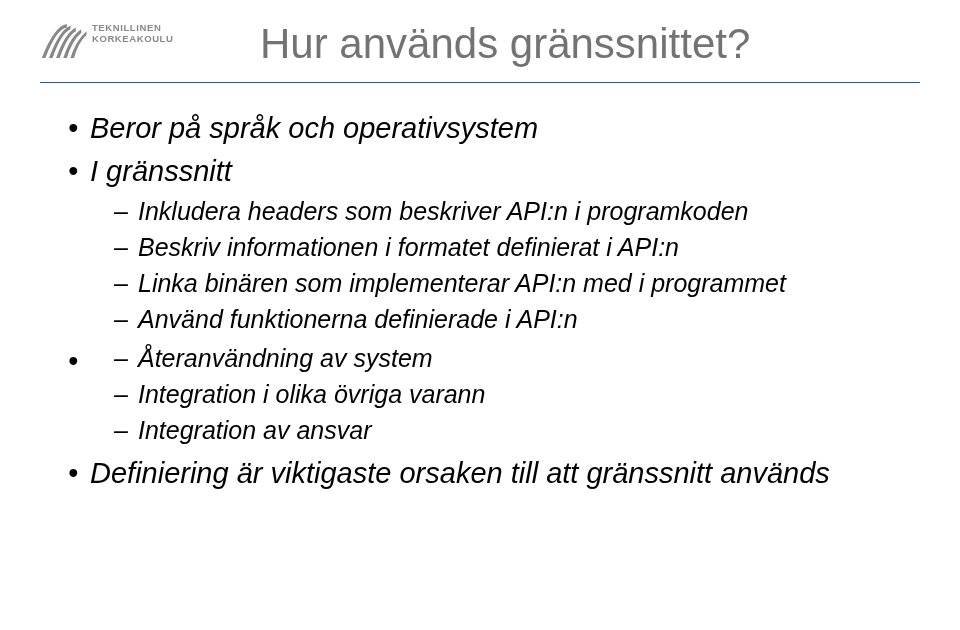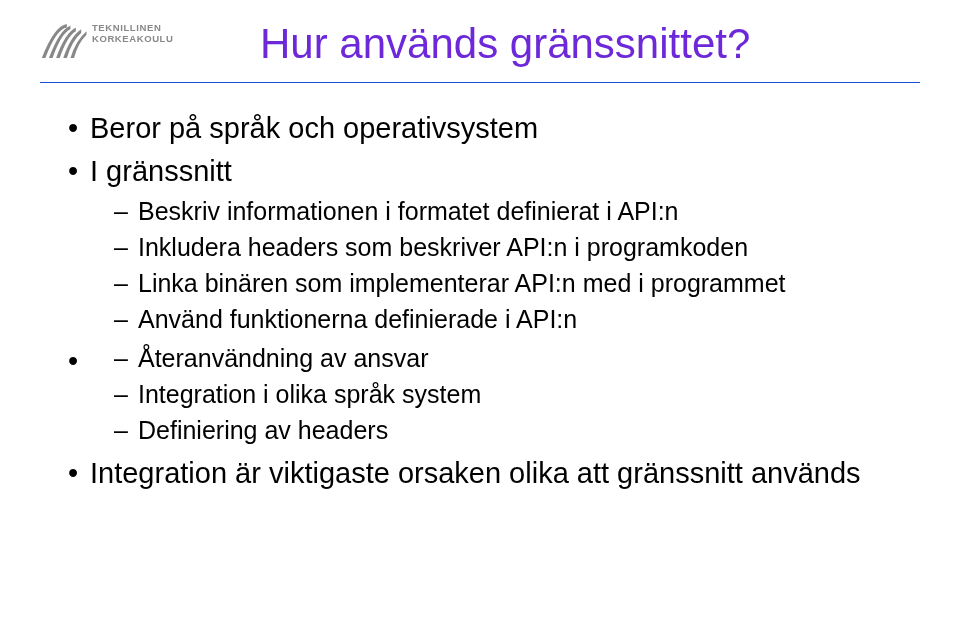--- a/index.html
+++ b/index.html
@@ -2,25 +2,25 @@
 <html><head>
 <meta charset="utf-8">
 <style>
   * { box-sizing: border-box; margin: 0; padding: 0; }
   html, body { width: 960px; height: 630px; font-family: Arial, Helvetica, sans-serif; background: #fff; color: #000; }
   .slide { width: 960px; height: 630px; position: relative; padding: 20px 40px 30px 40px; }
   .header-row { display: flex; align-items: flex-start; }
   .logo { width: 190px; flex-shrink: 0; display: flex; flex-direction: row; align-items: flex-start; font-weight: bold; }
   .logo svg { display: block; }
   .logo-text { font-size: 9.5px; letter-spacing: 0.6px; color: #888; margin-top: 2px; }
-  .title { flex: 1; font-size: 42px; color: #6d28d9; font-weight: 400; padding-left: 30px; }
+  .title { flex: 1; font-size: 42px; color: #737373; font-weight: 400; padding-left: 30px; }
   .rule { border: none; border-top: 1.5px solid #1a4fd6; margin: 14px 0 26px 0; }
   .content { padding-left: 28px; padding-right: 20px; }
   ul { list-style: none; }
-  .lvl1 > li { font-size: 29px; line-height: 1.35; margin-bottom: 4px; position: relative; padding-left: 22px; }
+  .lvl1 > li { font-size: 29px; line-height: 1.35; margin-bottom: 4px; position: relative; padding-left: 22px; font-style: italic; }
   .lvl1 > li::before { content: "•"; position: absolute; left: 0; top: 0; }
   .lvl2 { margin-top: 4px; margin-bottom: 6px; }
   .lvl2 > li { font-size: 25px; line-height: 1.35; margin-bottom: 2px; position: relative; padding-left: 48px; }
   .lvl2 > li::before { content: "–"; position: absolute; left: 24px; top: 0; }
 </style>
 </head>
 <body>
 
 <div class="slide">
 
@@ -43,32 +43,32 @@
   <hr class="rule">
 
   <div class="content">
     <ul class="lvl1">
       <li>
         <span>Beror på språk och operativsystem</span>
       </li>
       <li>
         <span>I gränssnitt</span>
         <ul class="lvl2">
+          <li><span>Inkludera headers som beskriver API:n i programkoden</span></li>
           <li><span>Beskriv informationen i formatet definierat i API:n</span></li>
-          <li><span>Inkludera headers som beskriver API:n i programkoden</span></li>
           <li><span>Linka binären som implementerar API:n med i programmet</span></li>
           <li><span>Använd funktionerna definierade i API:n</span></li>
         </ul>
       </li>
       <li>
         <ul class="lvl2">
-          <li><span>Återanvändning av ansvar</span></li>
-          <li><span>Integration i olika språk system</span></li>
-          <li><span>Definiering av headers</span></li>
+          <li><span>Återanvändning av system</span></li>
+          <li><span>Integration i olika övriga varann</span></li>
+          <li><span>Integration av ansvar</span></li>
         </ul>
       </li>
       <li>
-        <span>Integration är viktigaste orsaken olika att gränssnitt används</span>
+        <span>Definiering är viktigaste orsaken till att gränssnitt används</span>
       </li>
     </ul>
   </div>
 
 </div>
 
 </body></html>

